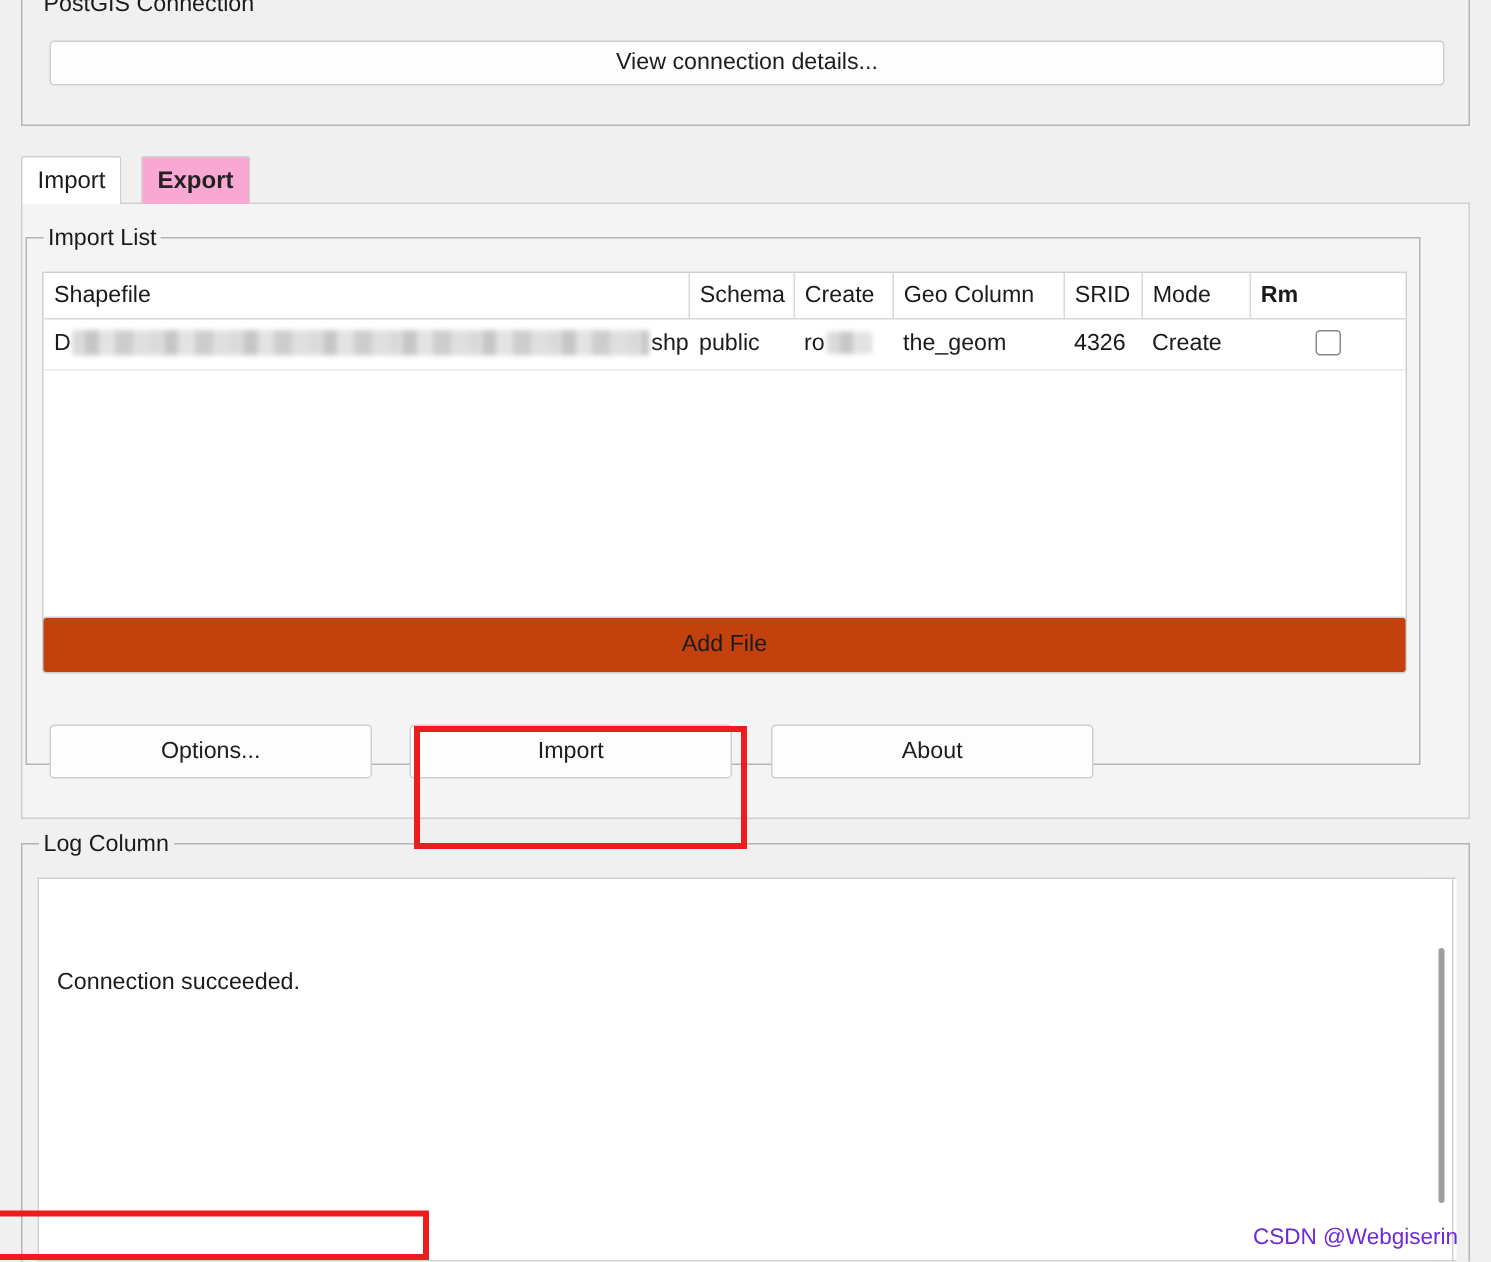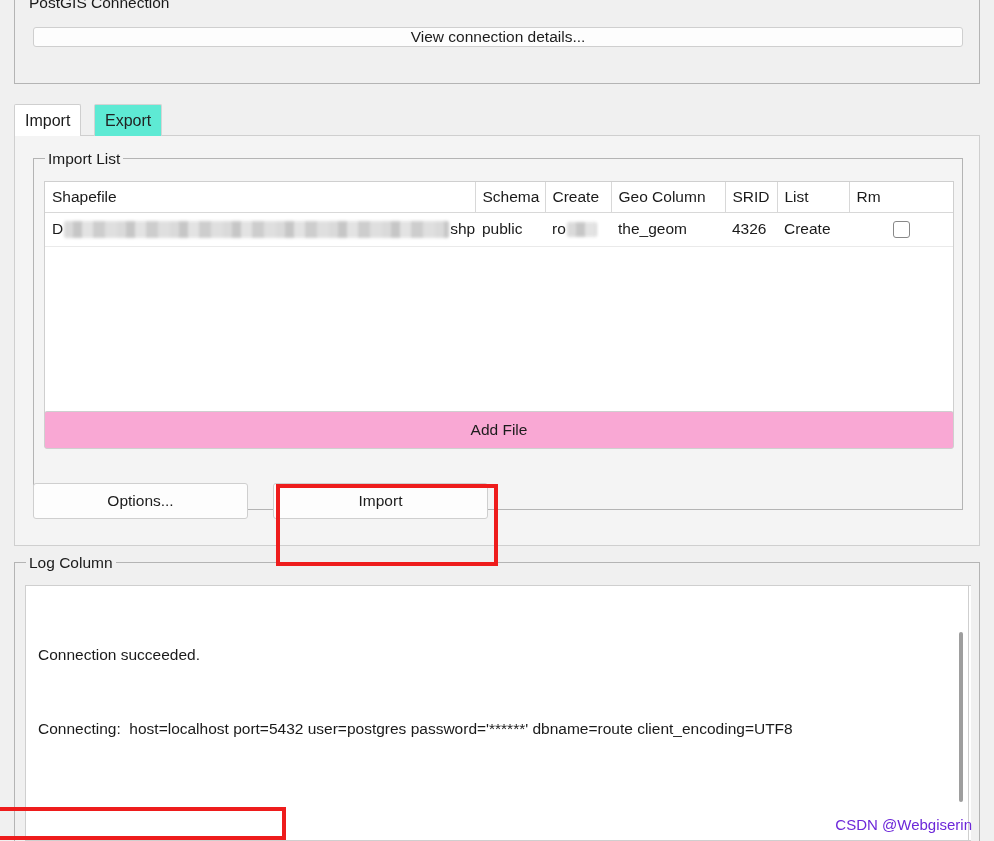--- a/index.html
+++ b/index.html
@@ -36,21 +36,21 @@
 
   
   #conn-group {
     left: 14px; top: -6px;
     width: 966px; height: 90px;
   }
   #conn-group > .gb-title { top: -2px; }
   .wide-btn {
     position: absolute;
     left: 18px; top: 32px;
-    width: 930px; height: 20px;
+    width: 930px; height: 30px;
     background: #fdfdfd;
     border: 1px solid #cfcfcf;
     border-radius: 3px;
     font-family: "Liberation Sans", sans-serif;
     font-size: 15.5px;
     color: #1c1c1c;
     display: flex;
     align-items: center;
     justify-content: center;
     cursor: default;
@@ -78,38 +78,39 @@
     line-height: 1;
   }
   .tab.active {
     left: 0;
     background: #ffffff;
     border-color: #cfcfcf;
     z-index: 3;
   }
   .tab.inactive {
     left: 80px;
-    background: #5eead4;
+    background: #f9a8d4;
     border-color: #d4d4d4;
     color: #222;
     z-index: 2;
+    font-weight: bold;
   }
 
   
   #tabpage {
     position: absolute;
     left: 14px; top: 135px;
     width: 966px; height: 411px;
     background: #f4f4f4;
     border: 1px solid #cfcfcf;
   }
 
   
   #importlist-group {
-    left: 18px; top: 22px;
+    left: 2px; top: 22px;
     width: 930px; height: 352px;
     background: #f4f4f4;
     padding-left: 10px;
   }
   #importlist-group > .gb-title { background: #f4f4f4; }
 
   
   .table-wrap {
     position: absolute;
     left: 10px; top: 22px;
@@ -129,21 +130,21 @@
     font-weight: normal;
     text-align: left;
     padding: 4px 7px;
     height: 30px;
     background: #ffffff;
     border-right: 1px solid #d8d8d8;
     border-bottom: 1px solid #d8d8d8;
     white-space: nowrap;
     overflow: hidden;
   }
-  table.filetable th:last-child { border-right: none; }
+  table.filetable th:last-child { border-right: none; font-weight: bold; }
   table.filetable td {
     padding: 4px 7px;
     height: 34px;
     background: #ffffff;
     border-bottom: 1px solid #eaeaea;
     white-space: nowrap;
     overflow: hidden;
     vertical-align: middle;
   }
   td.col-path {
@@ -177,21 +178,21 @@
     background: #fff;
     cursor: pointer;
     vertical-align: middle;
   }
 
   
   #addfile-btn {
     position: absolute;
     left: 10px; top: 252px;
     width: 910px; height: 38px;
-    background: #f9a8d4;
+    background: #c2410c;
     border: 1px solid #cfcfcf;
     border-radius: 3px;
     display: flex; align-items: center; justify-content: center;
     font-size: 15.5px;
     color: #1c1c1c;
     cursor: default;
   }
 
   
   .btnrow {
@@ -310,21 +311,21 @@
             <col style="width:72px">
             <col style="width:104px">
           </colgroup>
           <thead>
             <tr>
               <th>Shapefile</th>
               <th>Schema</th>
               <th>Create</th>
               <th>Geo Column</th>
               <th>SRID</th>
-              <th>List</th>
+              <th>Mode</th>
               <th>Rm</th>
             </tr>
           </thead>
           <tbody>
             <tr>
               <td class="col-path">
                 <span style="float:left">D</span>
                 <span class="redact path-blur"></span><span>shp</span>
               </td>
               <td>public</td>
@@ -339,29 +340,29 @@
           </tbody>
         </table>
       </div>
 
       <div id="addfile-btn">Add File</div>
     </div>
 
     <div class="btnrow">
       <div class="btn" id="btn-options">Options...</div>
       <div class="btn" id="btn-import">Import</div>
+      <div class="btn" id="btn-about">About</div>
     </div>
   </div>
 
   <div class="groupbox" id="log-group">
     <div class="gb-title">Log Column</div>
 
     <div id="logtext">
       <div class="logline">Connection succeeded.</div>
-      <div class="logline">Connecting:  host=localhost port=5432 user=postgres password='******' dbname=route client_encoding=UTF8</div>
       <div class="logline blank"></div>
       
       
       
       
       
       
     </div>
 
     <div id="log-scroll">

